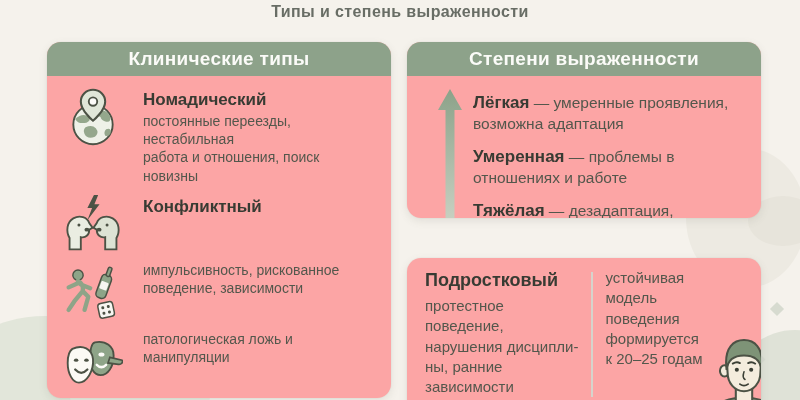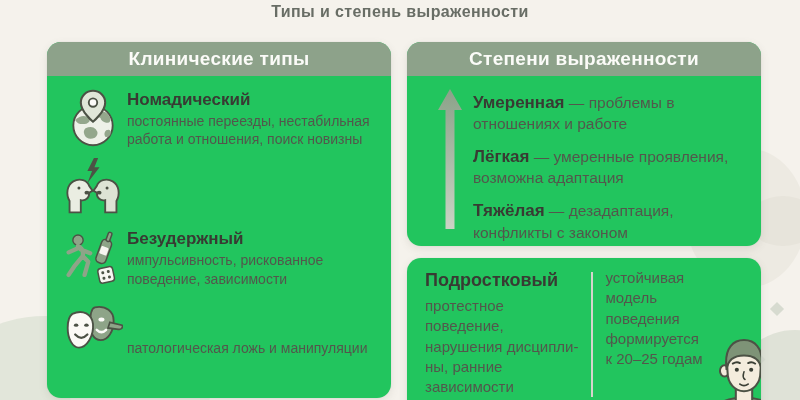--- a/index.html
+++ b/index.html
@@ -19,40 +19,40 @@
   .diamond{position:absolute;width:10px;height:10px;background:#d7dbd0;transform:rotate(45deg);}
   .d1{left:772px;top:304px;}
   .d2{left:757px;top:356px;width:7px;height:7px;}
 
   .page-title{
     position:absolute;top:3px;left:0;width:100%;text-align:center;
     font-size:16px;font-weight:600;color:#686d65;letter-spacing:.4px;
   }
 
   .card{
-    position:absolute;background:#22c55e;border-radius:14px;overflow:hidden;
+    position:absolute;background:#fca5a5;border-radius:14px;overflow:hidden;
     box-shadow:0 3px 9px rgba(100,100,85,.13), 0 0 0 1px rgba(0,0,0,.02);
   }
   .card-header{
     height:34px;background:#8da28a;color:#fbfbf8;
     font-size:19px;font-weight:700;text-align:center;line-height:34px;
     letter-spacing:.3px;
   }
 
   
   .card-types{left:47px;top:42px;width:344px;height:356px;}
   .types-body{padding:9px 14px 0 16px;}
-  .type-item{display:flex;align-items:flex-end;gap:4px;margin-bottom:7px;}
+  .type-item{display:flex;align-items:flex-start;gap:20px;margin-bottom:7px;}
   .type-icon{width:60px;height:60px;flex:none;margin-top:2px;}
   .type-icon svg{width:100%;height:100%;display:block;}
   .type-title{font-size:17px;font-weight:700;color:#383b33;margin:5px 0 2px;}
   .type-desc{font-size:14px;color:#53574c;line-height:1.3;white-space:pre-line;}
 
   
-  .card-severity{left:407px;top:42px;width:354px;height:204px;}
+  .card-severity{left:407px;top:42px;width:354px;height:176px;}
   .severity-body{position:relative;padding:16px 16px 0 66px;}
   .severity-arrow{position:absolute;left:30px;top:13px;width:26px;height:140px;}
   .severity-row{margin-bottom:12px;font-size:15.5px;line-height:1.3;}
   .severity-title{font-weight:700;font-size:17px;color:#383b33;}
   .severity-desc{color:#53574c;white-space:pre-line;}
 
   
   .card-age{left:407px;top:258px;width:354px;height:162px;}
   .age-body{display:flex;padding:10px 10px 0 18px;position:relative;}
   .age-col{width:158px;}
@@ -105,20 +105,21 @@
           <path d="M33 1 L26 15 L31 15 L26 28 L39 11 L33.5 11 L37.5 1 Z" fill="#4c5245"></path>
           <path d="M7 59 L7 47 C3 40 4 30 11 26 C18 22 26 25 28 31 L31.5 36 L28 38 C28 44 24 47 19 46 L19 59 Z" fill="#eaede2" stroke="#4c5245" stroke-width="2"></path>
           <ellipse cx="25.5" cy="38" rx="2.6" ry="2" fill="#4c5245"></ellipse>
           <circle cx="17" cy="33" r="1.6" fill="#4c5245"></circle>
           <path d="M57 59 L57 47 C61 40 60 30 53 26 C46 22 38 25 36 31 L32.5 36 L36 38 C36 44 40 47 45 46 L45 59 Z" fill="#dde3d4" stroke="#4c5245" stroke-width="2"></path>
           <ellipse cx="38.5" cy="38" rx="2.6" ry="2" fill="#4c5245"></ellipse>
           <circle cx="47" cy="33" r="1.6" fill="#4c5245"></circle>
         </svg>
       </span>
       <div>
+        <div class="type-title">Конфликтный</div>
       </div>
     </div>
 
     <div class="type-item">
       <span class="type-icon">
         <svg viewBox="0 0 64 64">
           <circle cx="16" cy="13" r="5.5" fill="#8ea488" stroke="#4c5245" stroke-width="1.5"></circle>
           <path d="M16 19 C20 21 22 25 21 30 L27 36 L23 50 M21 30 L12 41 L6 50 M17 21 L6 26 M19 23 L29 27" fill="none" stroke="#8ea488" stroke-width="4.6" stroke-linecap="round" stroke-linejoin="round"></path>
           <g transform="rotate(20 44 22)">
             <rect x="39" y="12" width="11" height="26" rx="4.5" fill="#8ea488" stroke="#4c5245" stroke-width="1.6"></rect>
@@ -128,21 +129,20 @@
           <g transform="rotate(-12 46 50)">
             <rect x="38" y="42" width="16" height="16" rx="3.5" fill="#f7f6f1" stroke="#4c5245" stroke-width="1.6"></rect>
             <circle cx="43" cy="47" r="1.6" fill="#4c5245"></circle>
             <circle cx="49" cy="47" r="1.6" fill="#4c5245"></circle>
             <circle cx="43" cy="53" r="1.6" fill="#4c5245"></circle>
             <circle cx="49" cy="53" r="1.6" fill="#4c5245"></circle>
           </g>
         </svg>
       </span>
       <div>
-        <div class="type-title">Безудержный</div>
         <div class="type-desc">импульсивность, рискованное
 поведение, зависимости</div>
       </div>
     </div>
 
     <div class="type-item">
       <span class="type-icon">
         <svg viewBox="0 0 64 58">
           <path d="M34 8 C46 6 54 12 54 22 C54 34 48 43 40 43 C33 43 29 36 29 25 C29 16 30 9 34 8 Z" fill="#8ea488" stroke="#4c5245" stroke-width="2"></path>
           <path d="M50 24 L63 27 C64.5 29.5 62 32 59 31.5 L48 30 Z" fill="#8ea488" stroke="#4c5245" stroke-width="1.8"></path>
@@ -170,26 +170,26 @@
         <defs>
           <linearGradient id="ag" x1="0" y1="0" x2="0" y2="1">
             <stop offset="0" stop-color="#8ba289"></stop>
             <stop offset="1" stop-color="#cbd3c5"></stop>
           </linearGradient>
         </defs>
         <polygon points="13,0 25,21 17.5,21 17.5,140 8.5,140 8.5,21 1,21" fill="url(#ag)"></polygon>
       </svg>
     </span>
     <div class="severity-row">
+      <span class="severity-title">Лёгкая</span><span class="severity-desc"> — умеренные проявления,
+возможна адаптация</span>
+    </div>
+    <div class="severity-row">
       <span class="severity-title">Умеренная</span><span class="severity-desc"> — проблемы в
 отношениях и работе</span>
-    </div>
-    <div class="severity-row">
-      <span class="severity-title">Лёгкая</span><span class="severity-desc"> — умеренные проявления,
-возможна адаптация</span>
     </div>
     <div class="severity-row">
       <span class="severity-title">Тяжёлая</span><span class="severity-desc"> — дезадаптация,
 конфликты с законом</span>
     </div>
   </div>
 </div>
 
 <div class="card card-age">
   <div class="age-body">

